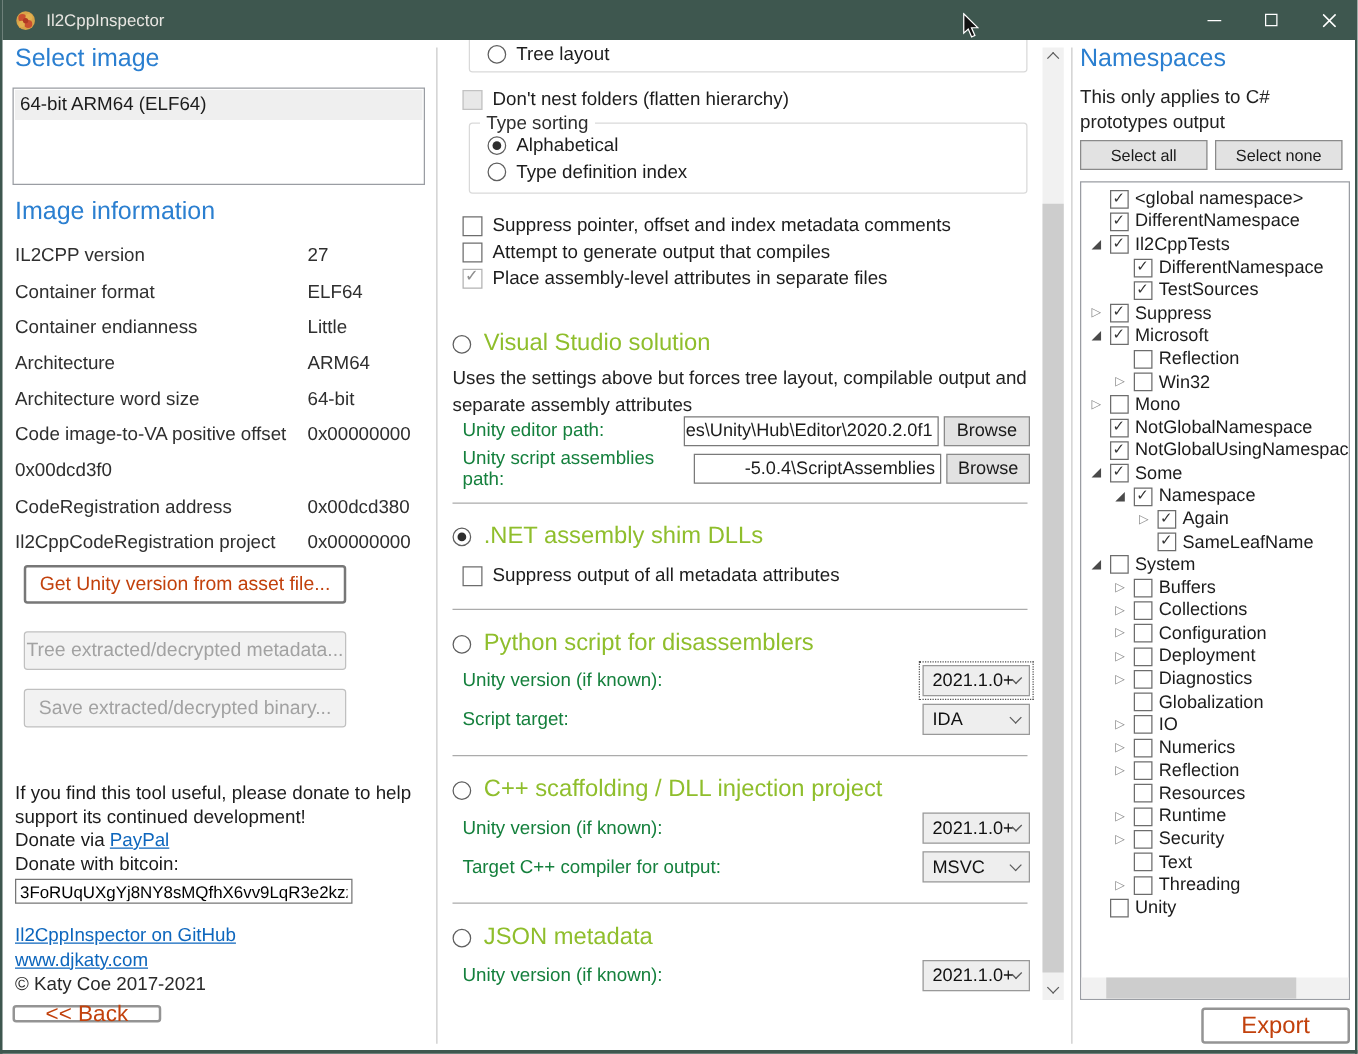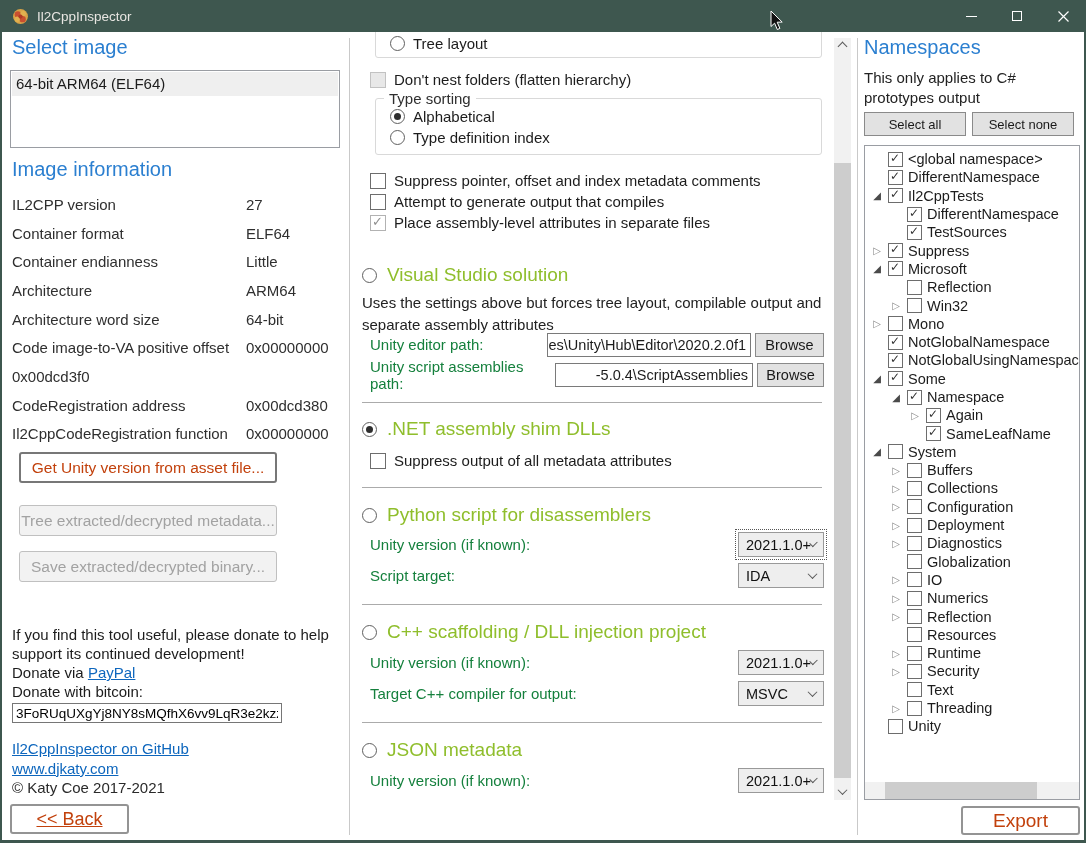--- a/index.html
+++ b/index.html
@@ -44,21 +44,21 @@
   .btn { background:#fff; border:2px solid #777; border-radius:3px; color:#c2410c;
     display:flex; align-items:center; justify-content:center; cursor:pointer; }
   .btn.gray-border { border-color:#949494; }
   .btn.disabled { border:1.5px solid #c0c0c0; background:#f2f2f2; color:#a2a2a2; cursor:default; }
   .lbtn { position:absolute; left:9px; width:258px; height:31px; font-size:15.5px; }
   .btn1 { top:420px; } .btn2 { top:473px; } .btn3 { top:519px; }
   .donate { position:absolute; left:2px; top:593px; width:334px; line-height:19px; }
   .btc-input { width:270px; height:20px; border:1px solid #767676; font-size:13.5px; font-family:"Liberation Sans",sans-serif; padding:0 3px; margin-top:2px; }
   .links { position:absolute; left:2px; top:707px; line-height:19.5px; }
   .copyright { color:#2a2a2a; }
-  .back-btn { position:absolute; left:0px; top:772px; width:119px; height:30px; font-size:18px;text-decoration:underline; }
+  .back-btn { position:absolute; left:0px; top:772px; width:119px; height:14px; font-size:18px; }
   
   .vdiv { position:absolute; top:38px; width:1px; height:797px; background:#c9c9c9; }
   
   .middle { position:absolute; left:348px; top:32px; width:484px; height:771px; overflow:hidden; }
   .groupbox { position:absolute; border:1px solid #d9d9d9; border-radius:3px; background:#fff; }
   .gb-top { left:25px; top:-20px; width:447px; height:46px; }
   .gb-top .optrow { left:14px; top:22px; position:absolute;justify-content:flex-end; }
   .gb-sort { left:25px; top:66px; width:447px; height:57px; }
   .gb-legend { position:absolute; left:8px; top:-9px; background:#fff; padding:0 5px; color:#2f2f2f; }
   .mrow-label { color:#15803d; }
@@ -167,21 +167,21 @@
         <span class="info-value">0x00000000</span>
       </div>
       <div class="info-row">
         <span class="info-value">0x00dcd3f0</span>
       </div>
       <div class="info-row">
         <span class="info-label">CodeRegistration address</span>
         <span class="info-value">0x00dcd380</span>
       </div>
       <div class="info-row">
-        <span class="info-label">Il2CppCodeRegistration function</span>
+        <span class="info-label">Il2CppCodeRegistration project</span>
         <span class="info-value">0x00000000</span>
       </div>
     </div>
 
   <div class="btn lbtn btn1">Get Unity version from asset file...</div>
   <div class="btn lbtn btn2 disabled">Tree extracted/decrypted metadata...</div>
   <div class="btn lbtn btn3 disabled">Save extracted/decrypted binary...</div>
 
   <div class="donate">
     <div>If you find this tool useful, please donate to help support its continued development!</div>

